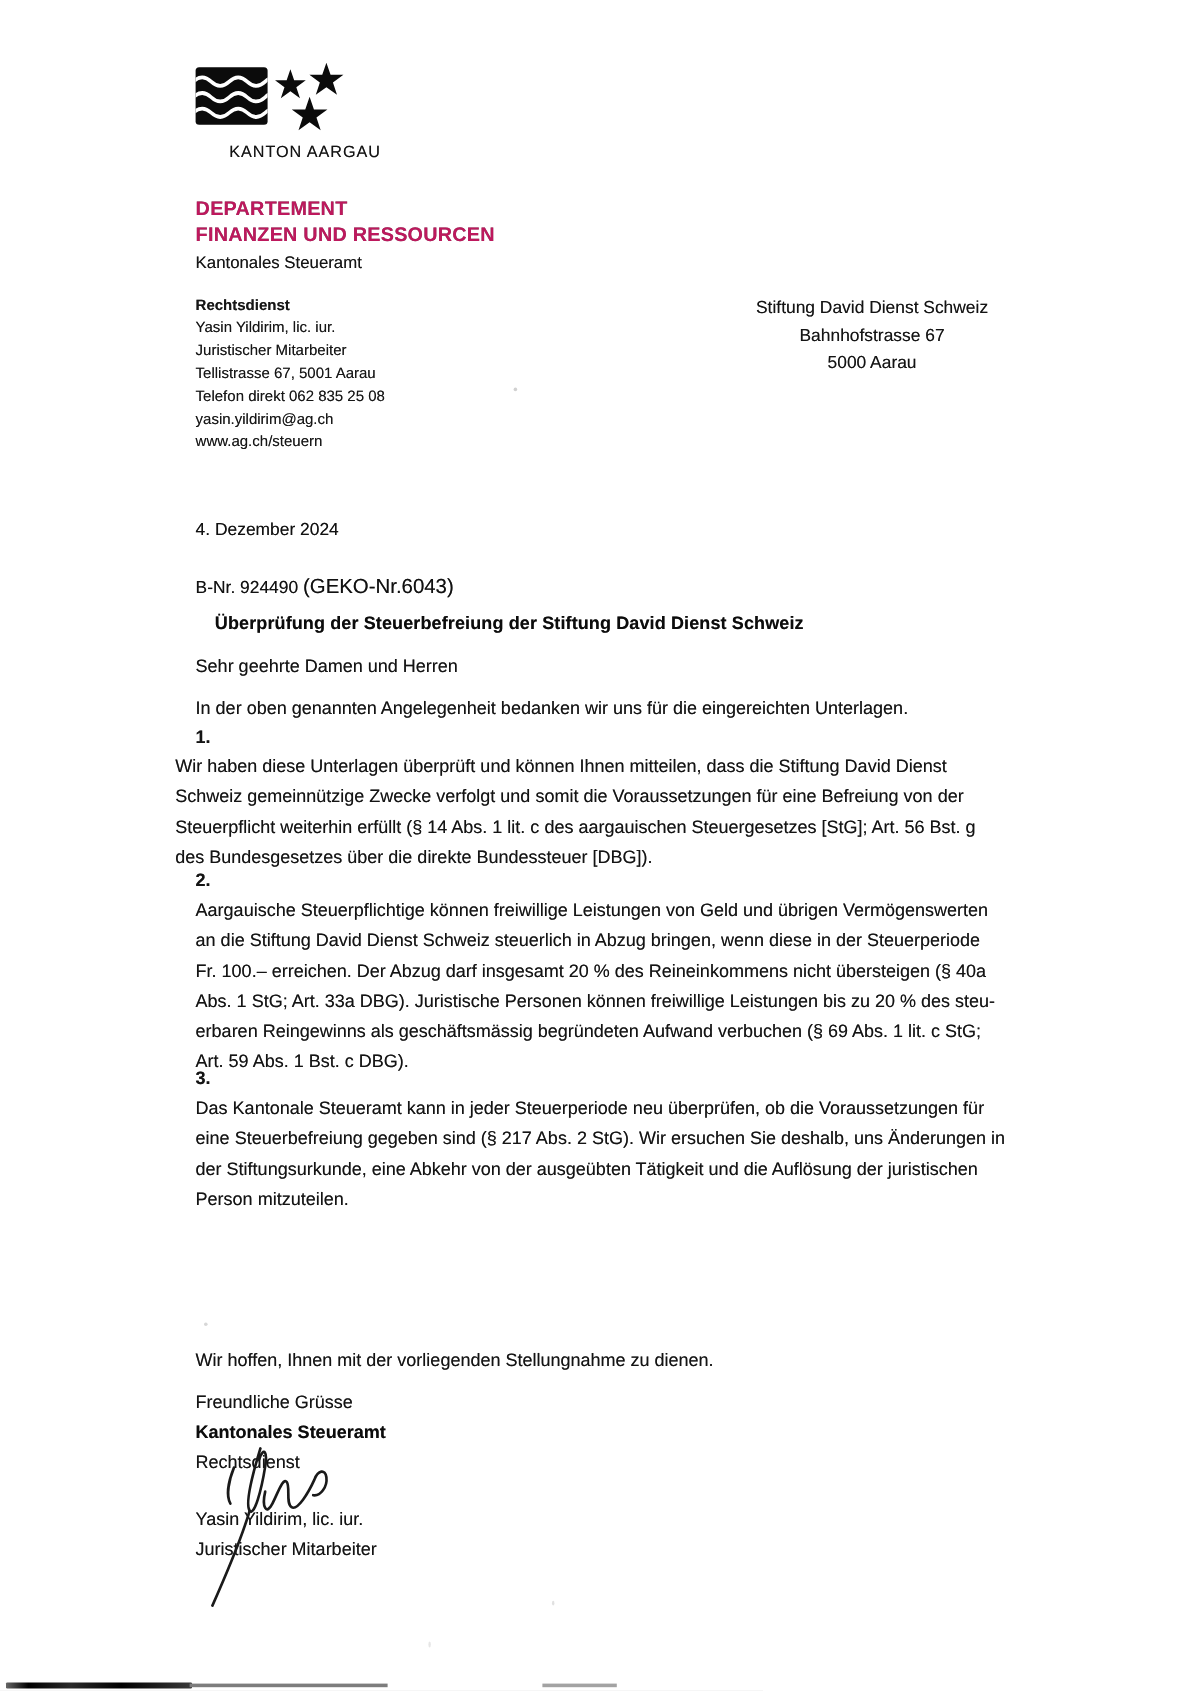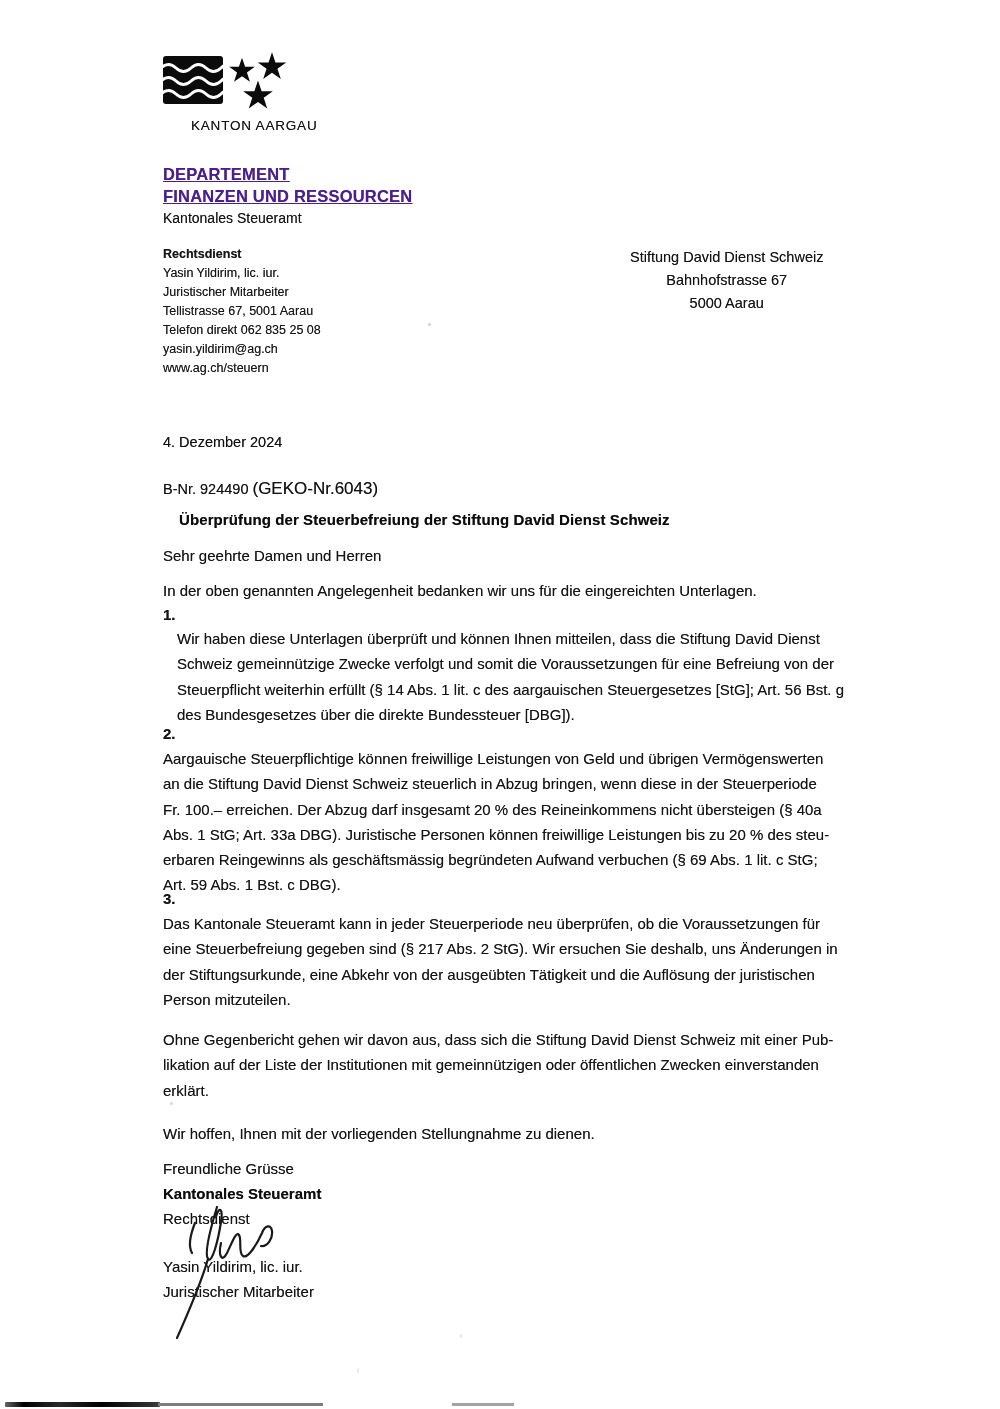--- a/index.html
+++ b/index.html
@@ -7,21 +7,21 @@
     position:relative;
     width:1000px;height:1409px;
     background:#ffffff;
     font-family:"Liberation Sans", sans-serif;
     color:#111;
     overflow:hidden;
   }
   .abs{position:absolute;}
   .scan{text-shadow:0 0 0.45px rgba(0,0,0,0.55);}
   .logo-caption{font-size:13.5px;letter-spacing:0.8px;color:#141414;margin-left:31px;}
-  .dept-line{font-size:16.5px;font-weight:bold;line-height:22px;color:#4c1d95;letter-spacing:0.2px;text-decoration:underline;}
+  .dept-line{font-size:16.5px;font-weight:bold;line-height:22px;color:#be185d;letter-spacing:0.2px;}
   .dept-office{font-size:14px;margin-top:3px;color:#151515;}
   .sender{font-size:12.5px;line-height:19px;color:#161616;}
   .sender .bold{font-weight:bold;}
   .recipient{font-size:14.5px;line-height:23px;color:#141414;text-align:center;}
   .dateline{font-size:14.5px;}
   .refline{font-size:14.5px;}
   .ref-small{font-size:17px;}
   .subject{font-size:15px;font-weight:bold;color:#0c0c0c;letter-spacing:0.1px;}
   .bodytext{font-size:15px;line-height:25.3px;white-space:pre-line;width:785px;color:#141414;}
   .section-num{font-weight:bold;}
@@ -85,42 +85,39 @@
     <span class="ref-small">(GEKO-Nr.6043)</span>
   </div>
 
   <div class="abs subject" style="left:163px;top:511px;margin-left:16px;">Überprüfung der Steuerbefreiung der Stiftung David Dienst Schweiz</div>
 
   <div class="abs bodytext" style="left:163px;top:543px;">Sehr geehrte Damen und Herren</div>
 
   <div class="abs bodytext" style="left:163px;top:578px;">In der oben genannten Angelegenheit bedanken wir uns für die eingereichten Unterlagen.</div>
 
   <div class="abs bodytext section-num" style="left:163px;top:602px;">1.</div>
-  <div class="abs bodytext" style="left:177px;top:626px;">Wir haben diese Unterlagen überprüft und können Ihnen mitteilen, dass die Stiftung David Dienst
+  <div class="abs bodytext" style="left:146px;top:626px;">Wir haben diese Unterlagen überprüft und können Ihnen mitteilen, dass die Stiftung David Dienst
 Schweiz gemeinnützige Zwecke verfolgt und somit die Voraussetzungen für eine Befreiung von der
 Steuerpflicht weiterhin erfüllt (§ 14 Abs. 1 lit. c des aargauischen Steuergesetzes [StG]; Art. 56 Bst. g
 des Bundesgesetzes über die direkte Bundessteuer [DBG]).</div>
 
   <div class="abs bodytext section-num" style="left:163px;top:721px;">2.</div>
   <div class="abs bodytext" style="left:163px;top:746px;">Aargauische Steuerpflichtige können freiwillige Leistungen von Geld und übrigen Vermögenswerten
 an die Stiftung David Dienst Schweiz steuerlich in Abzug bringen, wenn diese in der Steuerperiode
 Fr. 100.– erreichen. Der Abzug darf insgesamt 20 % des Reineinkommens nicht übersteigen (§ 40a
 Abs. 1 StG; Art. 33a DBG). Juristische Personen können freiwillige Leistungen bis zu 20 % des steu-
 erbaren Reingewinns als geschäftsmässig begründeten Aufwand verbuchen (§ 69 Abs. 1 lit. c StG;
 Art. 59 Abs. 1 Bst. c DBG).</div>
 
   <div class="abs bodytext section-num" style="left:163px;top:886px;">3.</div>
   <div class="abs bodytext" style="left:163px;top:911px;">Das Kantonale Steueramt kann in jeder Steuerperiode neu überprüfen, ob die Voraussetzungen für
 eine Steuerbefreiung gegeben sind (§ 217 Abs. 2 StG). Wir ersuchen Sie deshalb, uns Änderungen in
 der Stiftungsurkunde, eine Abkehr von der ausgeübten Tätigkeit und die Auflösung der juristischen
 Person mitzuteilen.</div>
 
-  <div class="abs bodytext" style="left:163px;top:1027px;">Ohne Gegenbericht gehen wir davon aus, dass sich die Stiftung David Dienst Schweiz mit einer Pub-
-likation auf der Liste der Institutionen mit gemeinnützigen oder öffentlichen Zwecken einverstanden
-erklärt.</div>
   <div class="abs bodytext" style="left:163px;top:1121px;">Wir hoffen, Ihnen mit der vorliegenden Stellungnahme zu dienen.</div>
 
   <div class="abs sig-line" style="left:163px;top:1160px;">Freundliche Grüsse</div>
   <div class="abs sig-line sig-bold" style="left:163px;top:1185px;">Kantonales Steueramt</div>
   <div class="abs sig-line" style="left:163px;top:1210px;">Rechtsdienst</div>
   <div class="abs sig-line" style="left:163px;top:1258px;">Yasin Yildirim, lic. iur.</div>
   <div class="abs sig-line" style="left:163px;top:1283px;">Juristischer Mitarbeiter</div>
 
   <svg class="abs" style="left:165px;top:1195px;" width="130" height="150" viewBox="0 0 130 150" aria-hidden="true">
     <g fill="none" stroke="#1a1a1a" stroke-width="2.2" stroke-linecap="round">

